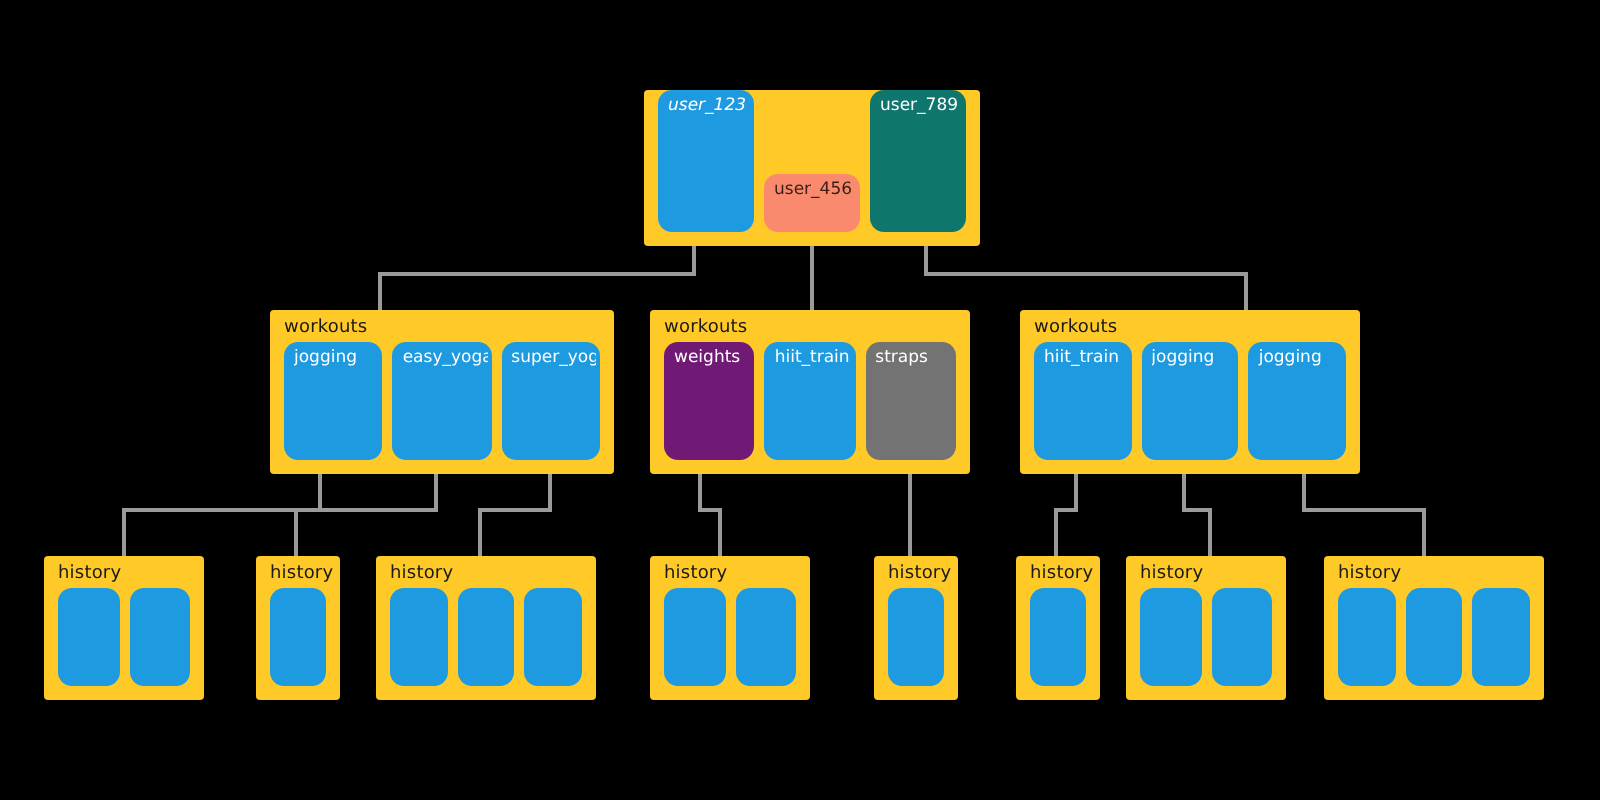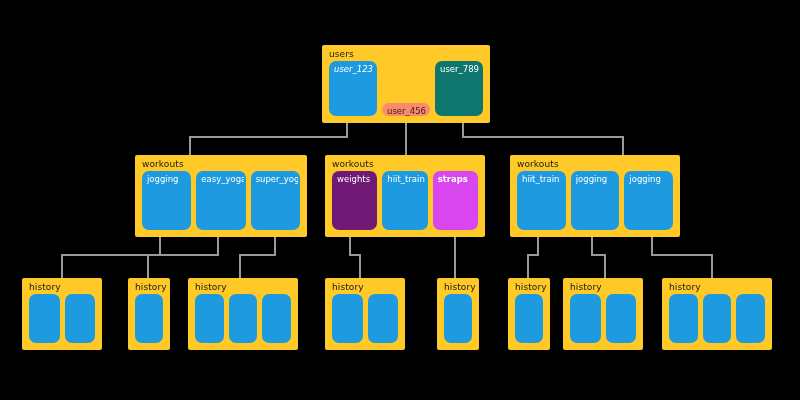--- a/index.html
+++ b/index.html
@@ -106,21 +106,20 @@
       <div class="edge-seg" style="left: 527px; top: 254px; width: 2px; height: 24px; background: rgb(154, 154, 154);"></div>
       <div class="edge-seg" style="left: 591px; top: 237px; width: 2px; height: 18px; background: rgb(154, 154, 154);"></div>
       <div class="edge-seg" style="left: 591px; top: 254px; width: 15px; height: 2px; background: rgb(154, 154, 154);"></div>
       <div class="edge-seg" style="left: 604px; top: 254px; width: 2px; height: 24px; background: rgb(154, 154, 154);"></div>
       <div class="edge-seg" style="left: 651px; top: 237px; width: 2px; height: 18px; background: rgb(154, 154, 154);"></div>
       <div class="edge-seg" style="left: 651px; top: 254px; width: 62px; height: 2px; background: rgb(154, 154, 154);"></div>
       <div class="edge-seg" style="left: 711px; top: 254px; width: 2px; height: 24px; background: rgb(154, 154, 154);"></div>
     </div>
   <div id="group-layer">
       <div class="group" style="left: 322px; top: 45px; width: 168px; height: 78px; background: rgb(255, 201, 39);">
-        <div class="group-label">users</div>
         <div class="group-body">
           <div class="node" style="background: rgb(30, 154, 224); font-style: italic;">
             <div class="node-label">user_123</div>
           </div>
           <div class="node hl" style="background: rgb(250, 138, 110);">
             <div class="node-label">user_456</div>
           </div>
           <div class="node" style="background: #0f766e;">
             <div class="node-label">user_789</div>
           </div>
@@ -142,21 +141,21 @@
       </div>
       <div class="group" style="left: 325px; top: 155px; width: 160px; height: 82px; background: rgb(255, 201, 39);">
         <div class="group-label">workouts</div>
         <div class="group-body">
           <div class="node" style="background: #701a75;">
             <div class="node-label">weights</div>
           </div>
           <div class="node" style="background: rgb(30, 154, 224);">
             <div class="node-label">hiit_train</div>
           </div>
-          <div class="node" style="background: #d946ef; font-weight: bold;">
+          <div class="node" style="background: #737373;">
             <div class="node-label">straps</div>
           </div>
         </div>
       </div>
       <div class="group" style="left: 510px; top: 155px; width: 170px; height: 82px; background: rgb(255, 201, 39);">
         <div class="group-label">workouts</div>
         <div class="group-body">
           <div class="node" style="background: rgb(30, 154, 224);">
             <div class="node-label">hiit_train</div>
           </div>

